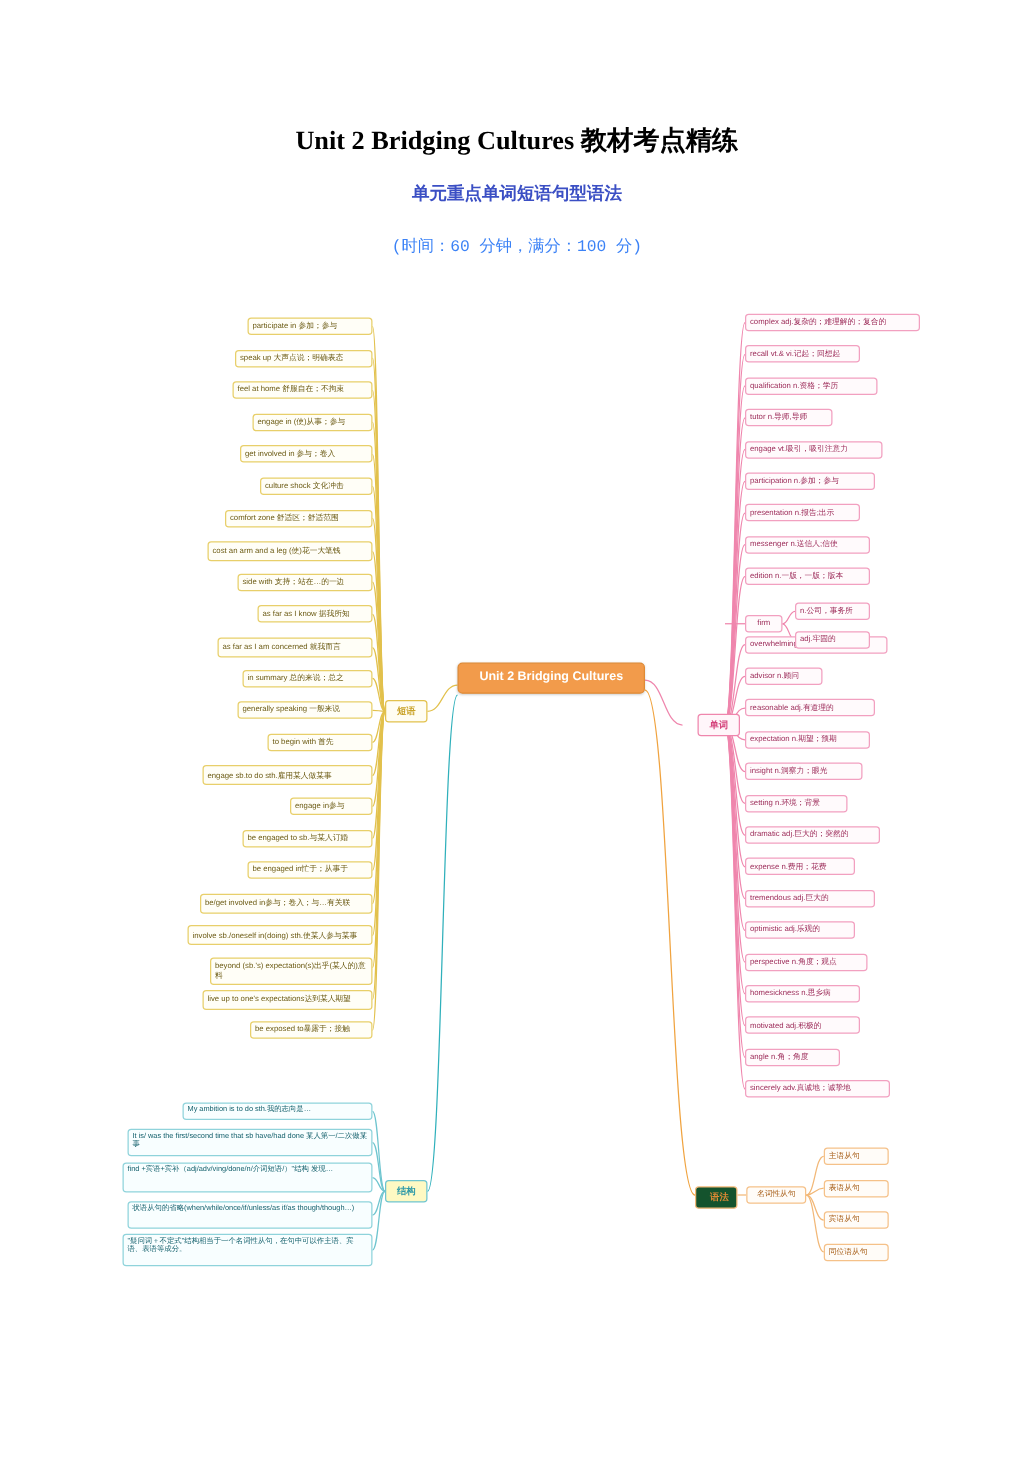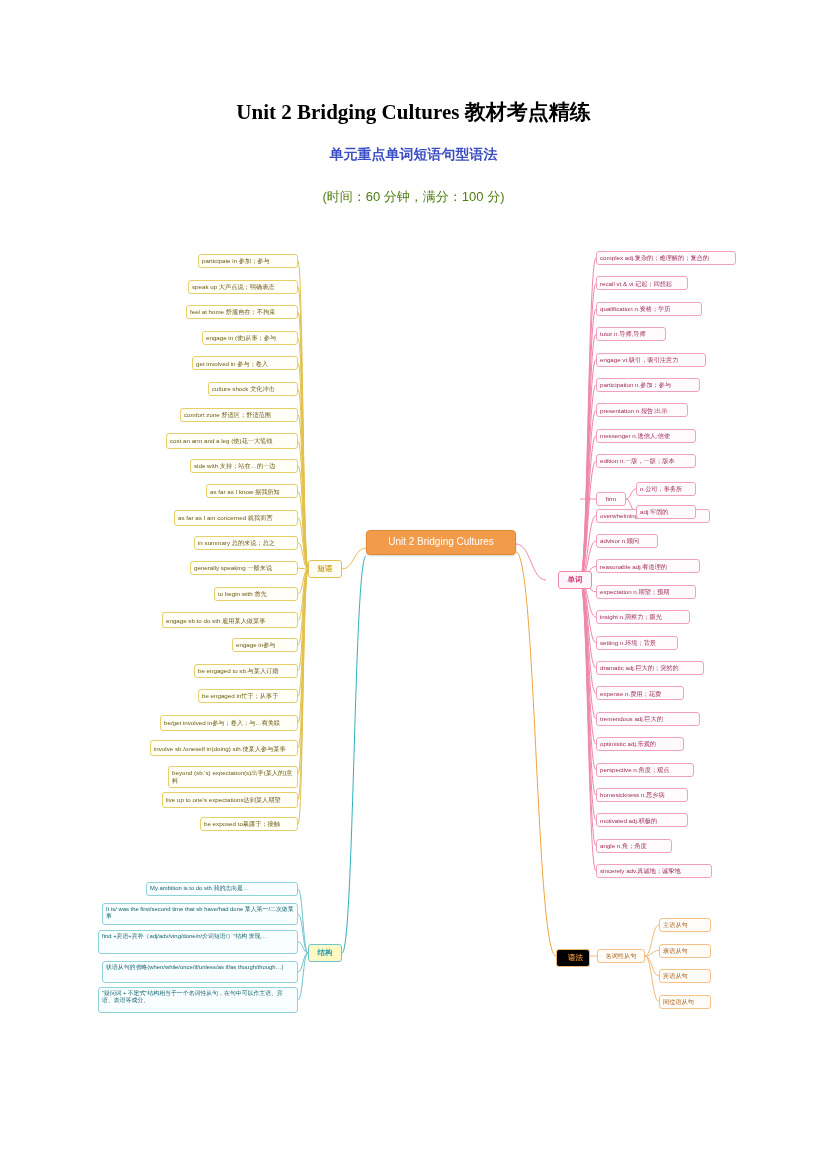--- a/index.html
+++ b/index.html
@@ -23,22 +23,22 @@
   }
   .doc-subtitle {
     position:absolute; top:146px; left:0; width:827px;
     text-align:center;
     font-family:"Liberation Serif", serif;
     font-weight:bold; font-size:14px; color:#3b4fc4;
   }
   .doc-meta {
     position:absolute; top:188px; left:0; width:827px;
     text-align:center;
-    font-family:Liberation Sans, sans-serif;
-    font-size:13px; color:#4d7c0f;
+    font-family:Liberation Mono, monospace;
+    font-size:13px; color:#3b82f6;
   }
 
   
   #mindmap { position:absolute; left:0; top:230px; width:827px; height:870px; }
   #edges { position:absolute; left:0; top:0; width:827px; height:870px; }
 
   .node {
     position:absolute;
     border:1px solid #ccc;
     border-radius:3px;
@@ -50,37 +50,37 @@
     white-space:normal;
     display:flex; align-items:center;
   }
 
   
   .root {
     background:#f29b4b;
     border:1px solid #e08a34;
     border-radius:4px;
     color:#ffffff;
-    font-weight:normal;
+    font-weight:bold;
     font-size:10px;
     justify-content:center;
     text-align:center;
     padding:5px 6px;
     box-shadow:0 1px 2px rgba(0,0,0,0.18);
   }
 
   
   .hub {
     font-size:7.5px; font-weight:bold; justify-content:center; text-align:center;
     padding:3px 5px; border-radius:3px;
   }
   .hub.phrases { color:#c9a227; border-color:#e2c14d; background:#fffdf2; }
   .hub.structure { color:#2f9aa8; border-color:#6fc5cf; background:#fef9c3; }
   .hub.words { color:#d4417a; border-color:#ef86ad; background:#fff6fa; }
-  .hub.grammar { color:#e08a34; border-color:#f2b878; background:#000000;padding-left:10px; }
+  .hub.grammar { color:#e08a34; border-color:#f2b878; background:#14532d;padding-left:10px; }
 
   .leaf-yellow { border-color:#e8cf6a; color:#6b5a13; background:#fffef7; }
   .leaf-cyan { border-color:#8fd3db; color:#15616d; background:#f8feff; }
   .leaf-pink { border-color:#f2a0c0; color:#9c2a58; background:#fffafc; }
   .leaf-orange { border-color:#f5c189; color:#a55a12; background:#fffcf8; }
 
   .leaf-yellow.wrap, .leaf-cyan.wrap { align-items:flex-start; }
 </style>
 </head>
 <body>

